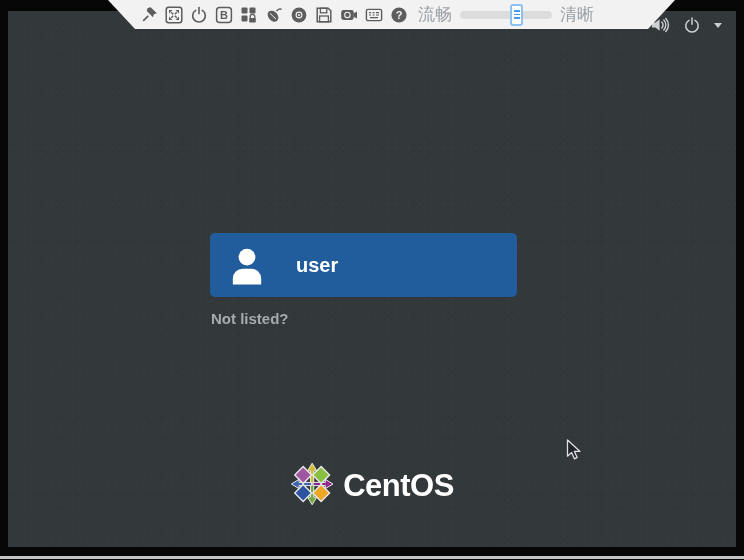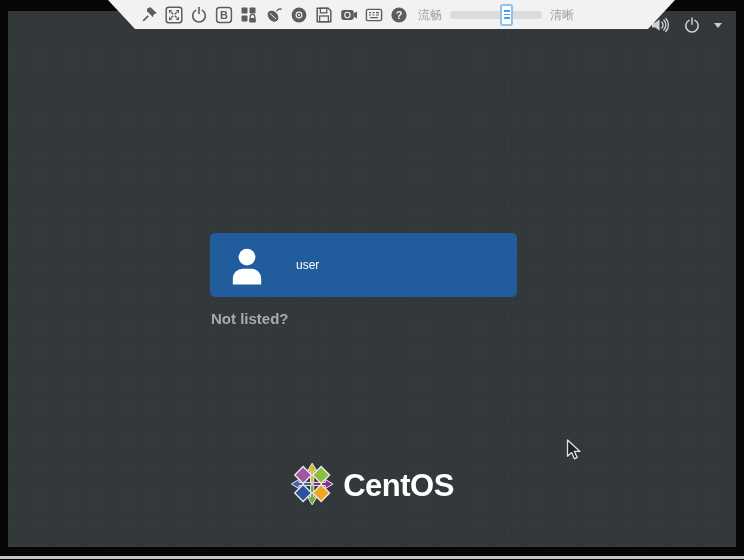--- a/index.html
+++ b/index.html
@@ -32,38 +32,38 @@
   .toolbar{
     position:absolute;left:108px;top:0;width:567px;height:29px;z-index:5;
     background:#f2f2f2;
     clip-path:polygon(0 0,100% 0,calc(100% - 27px) 100%,27px 100%);
     display:flex;align-items:center;box-sizing:border-box;
     padding:0 0 0 32px;
   }
   .tb-icons{display:flex;align-items:center;gap:7px;}
   .tb-icon{width:18px;height:18px;display:flex;align-items:center;justify-content:center;cursor:pointer;}
   .slider-group{display:flex;align-items:center;margin-left:10px;gap:8px;}
-  .q-label{font-size:12px;color:#9aa0a5;line-height:1;white-space:nowrap;}
+  .q-label{font-size:17px;color:#9aa0a5;line-height:1;white-space:nowrap;}
   .track{width:92px;height:8px;background:#dcdcdc;border-radius:4px;position:relative;}
   .fill{height:100%;background:#2f8be6;border-radius:4px 0 0 4px;width:62%;}
   .handle{
     position:absolute;top:-7px;left:55px;width:13px;height:22px;
     background:#fff;border:2px solid #8cc1f2;border-radius:3px;box-sizing:border-box;
     display:flex;flex-direction:column;justify-content:center;align-items:center;gap:2px;
     cursor:grab;
   }
   .handle i{display:block;width:6px;height:1.5px;background:#4a9bea;}
   
   .user-tile{
     position:absolute;left:202px;top:222px;width:307px;height:64px;
     background:#215d9c;border-radius:5px;
     display:flex;align-items:center;cursor:pointer;
   }
   .user-avatar{margin-left:16px;display:flex;}
-  .user-name{color:#ffffff;font-weight:normal;font-size:12px;margin-left:28px;}
+  .user-name{color:#ffffff;font-weight:bold;font-size:20px;margin-left:28px;}
   .not-listed{
     position:absolute;left:203px;top:299px;
     color:#a5abb0;font-size:15px;font-weight:600;cursor:pointer;
   }
   
   .brand{
     position:absolute;left:50%;top:451px;transform:translateX(-50%);
     display:flex;align-items:center;gap:9px;
   }
   .brand-text{color:#ffffff;font-weight:bold;font-size:31px;letter-spacing:-0.5px;}

